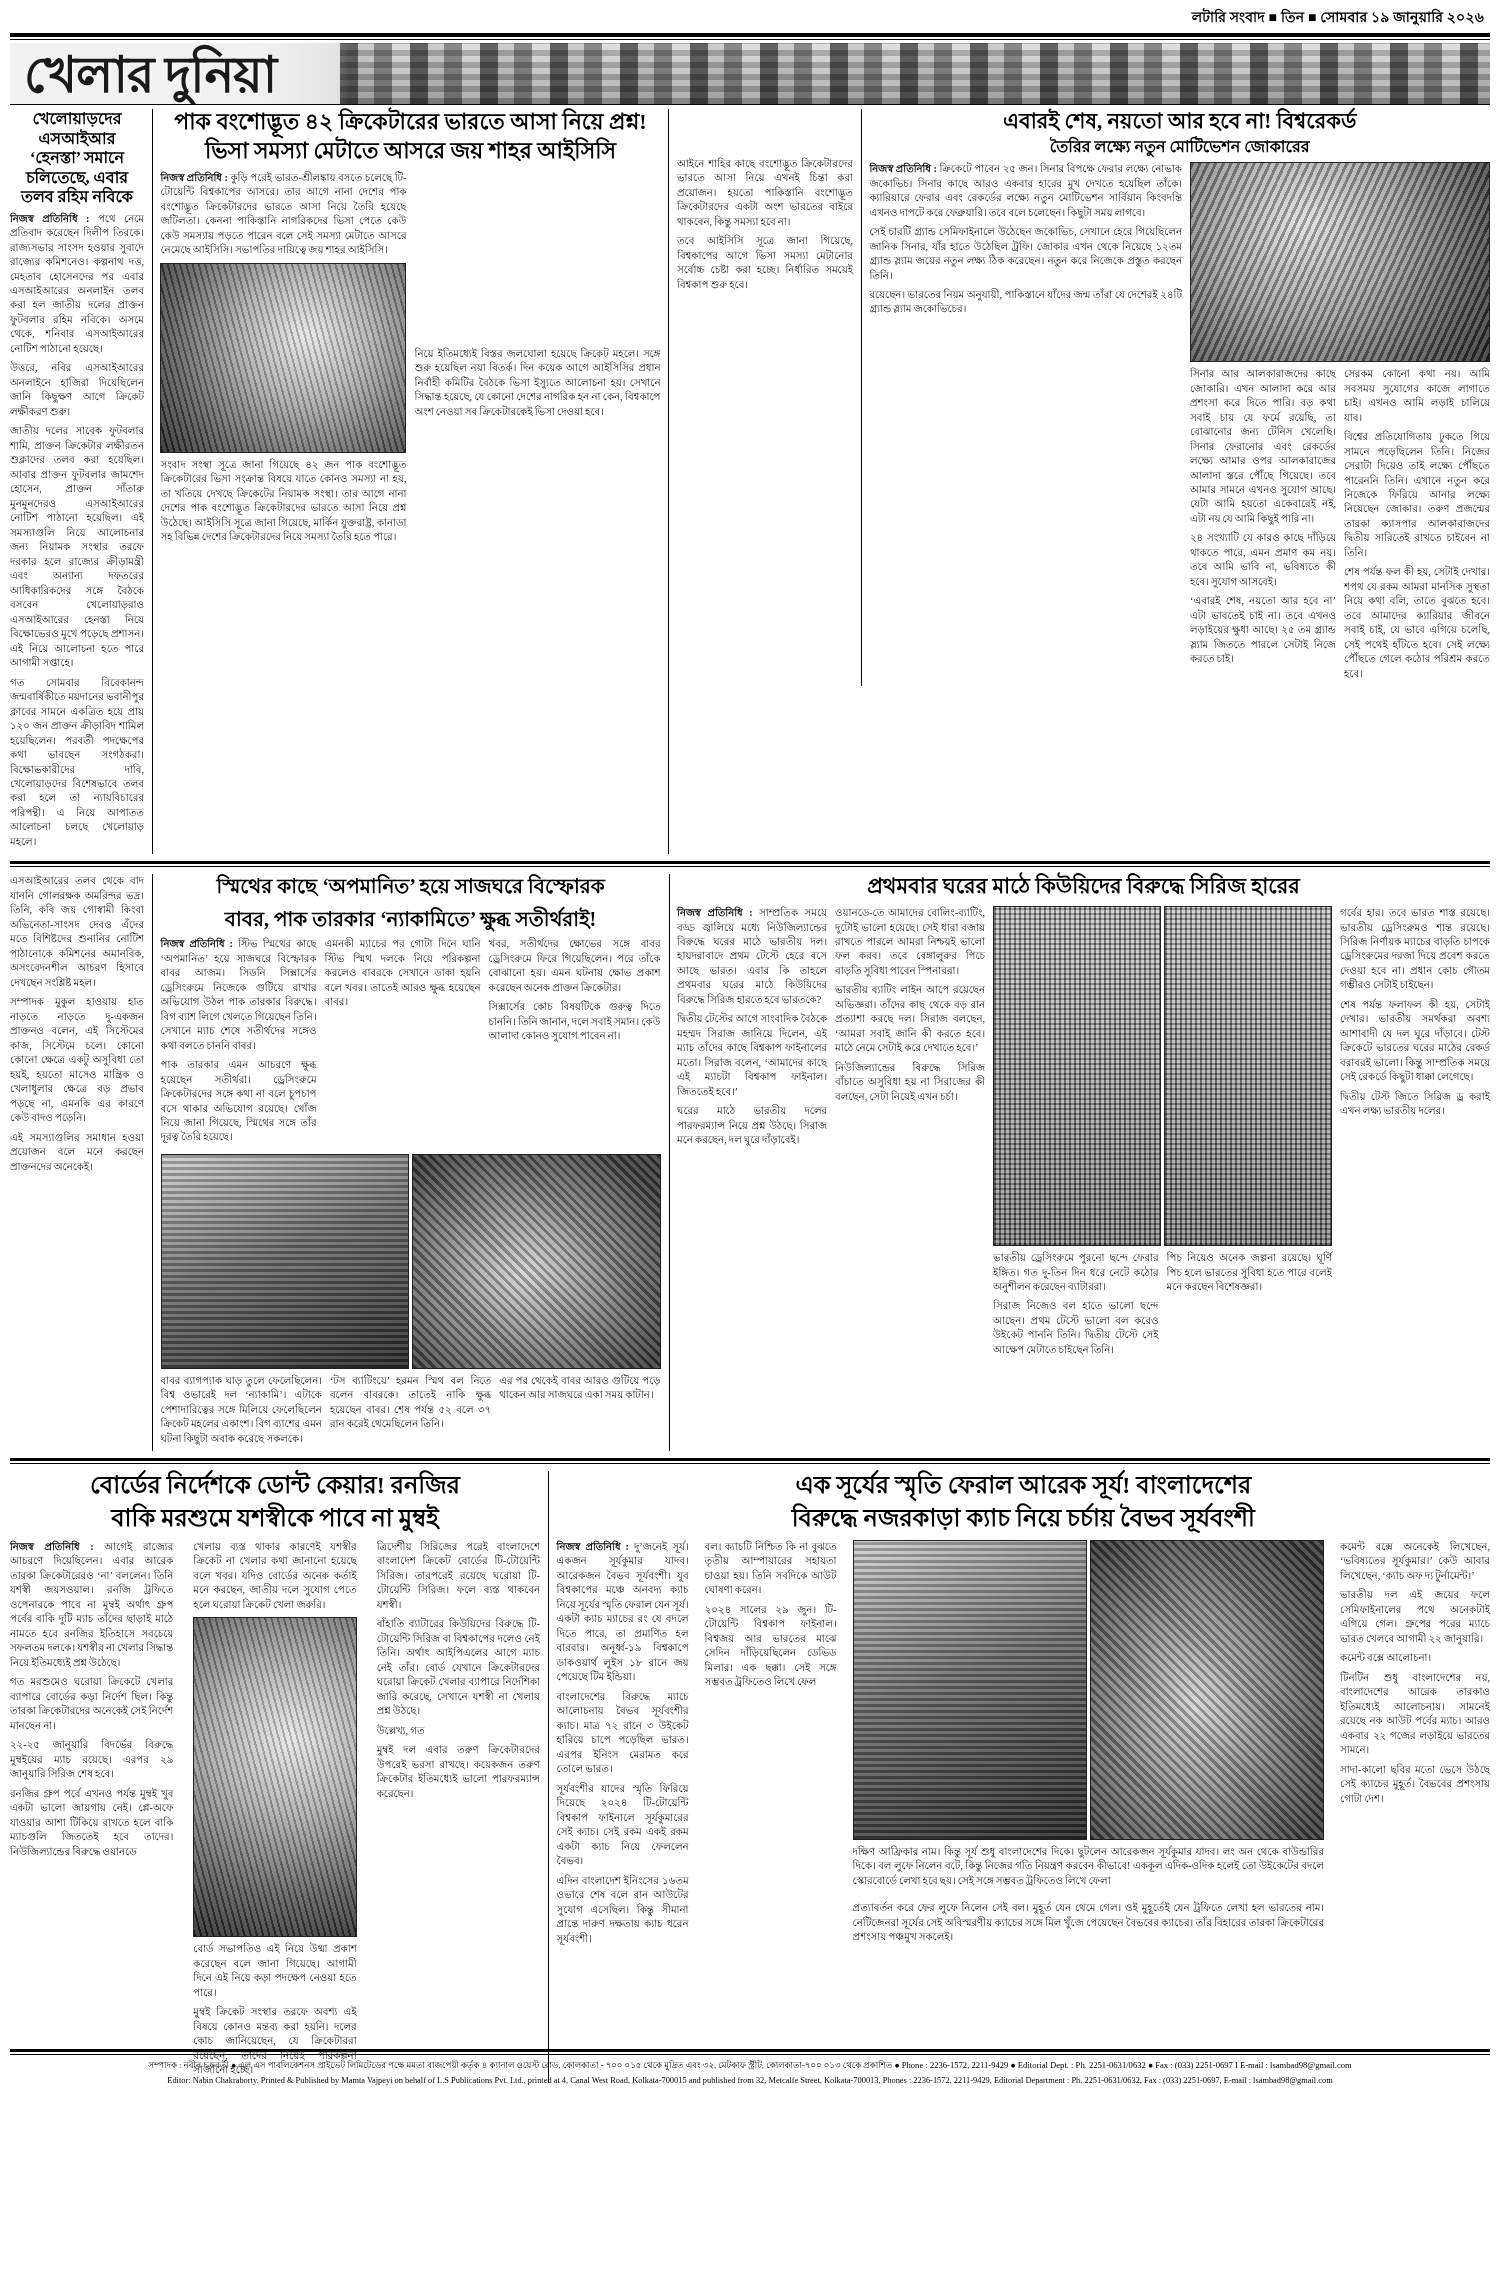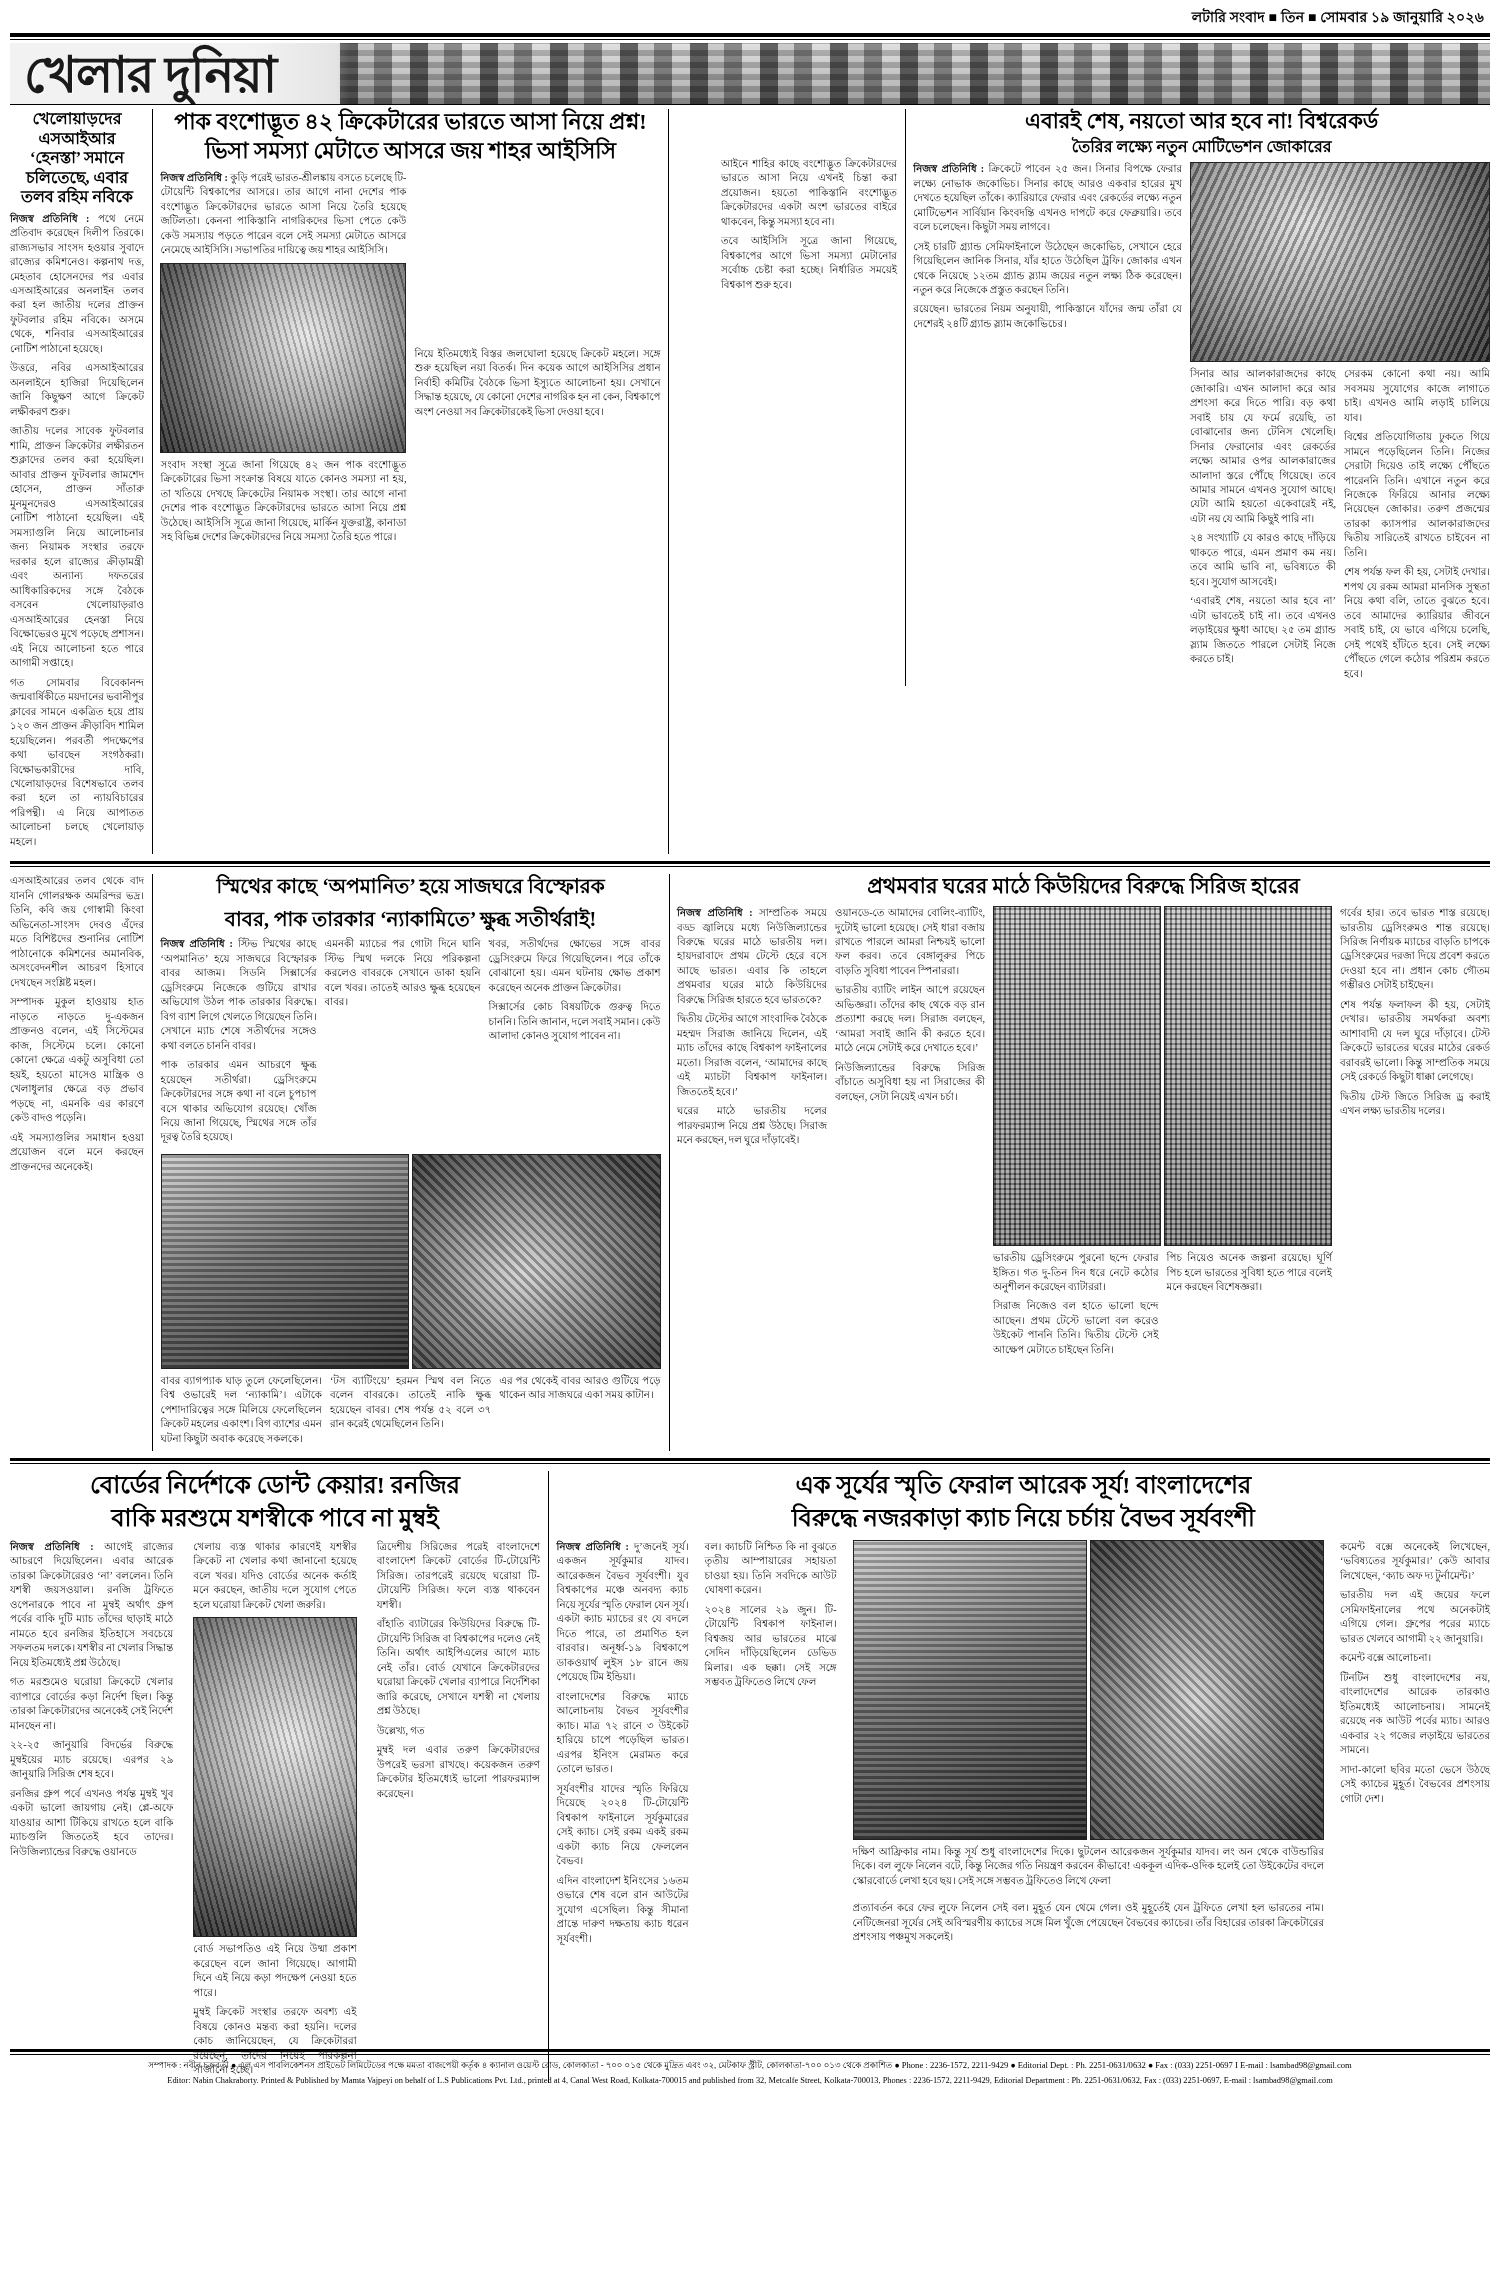--- a/index.html
+++ b/index.html
@@ -187,21 +187,21 @@
           <p>নিয়ে ইতিমধ্যেই বিস্তর জলঘোলা হয়েছে ক্রিকেট মহলে। সঙ্গে শুরু হয়েছিল নয়া বিতর্ক। দিন কয়েক আগে আইসিসির প্রধান নির্বাহী কমিটির বৈঠকে ভিসা ইস্যুতে আলোচনা হয়। সেখানে সিদ্ধান্ত হয়েছে, যে কোনো দেশের নাগরিক হন না কেন, বিশ্বকাপে অংশ নেওয়া সব ক্রিকেটারকেই ভিসা দেওয়া হবে।</p>
         </div>
       </div>
     </div>
 
     <div class="vline"></div>
 
     <div style="flex:1 1 auto;">
       <div class="cols" style="gap:8px;">
 
-        <div style="width:176px;flex:0 0 176px;margin-left:44px;" class="body-col">
+        <div style="width:176px;flex:0 0 176px;" class="body-col">
           <div style="height:48px;"></div>
           <p>আইনে শাহির কাছে বংশোদ্ভূত ক্রিকেটারদের ভারতে আসা নিয়ে এখনই চিন্তা করা প্রয়োজন। হয়তো পাকিস্তানি বংশোদ্ভূত ক্রিকেটারদের একটা অংশ ভারতের বাইরে থাকবেন, কিন্তু সমস্যা হবে না।</p>
           <p>তবে আইসিসি সূত্রে জানা গিয়েছে, বিশ্বকাপের আগে ভিসা সমস্যা মেটানোর সর্বোচ্চ চেষ্টা করা হচ্ছে। নির্ধারিত সময়েই বিশ্বকাপ শুরু হবে।</p>
         </div>
 
         <div class="vline"></div>
 
         <div style="flex:1 1 auto;">
           <div class="hl hl-lg" style="font-size:21px;">এবারই শেষ, নয়তো আর হবে না! বিশ্বরেকর্ড</div>
           <div class="hl hl-lg" style="font-size:16px;margin-top:2px;">তৈরির লক্ষ্যে নতুন মোটিভেশন জোকারের</div>

